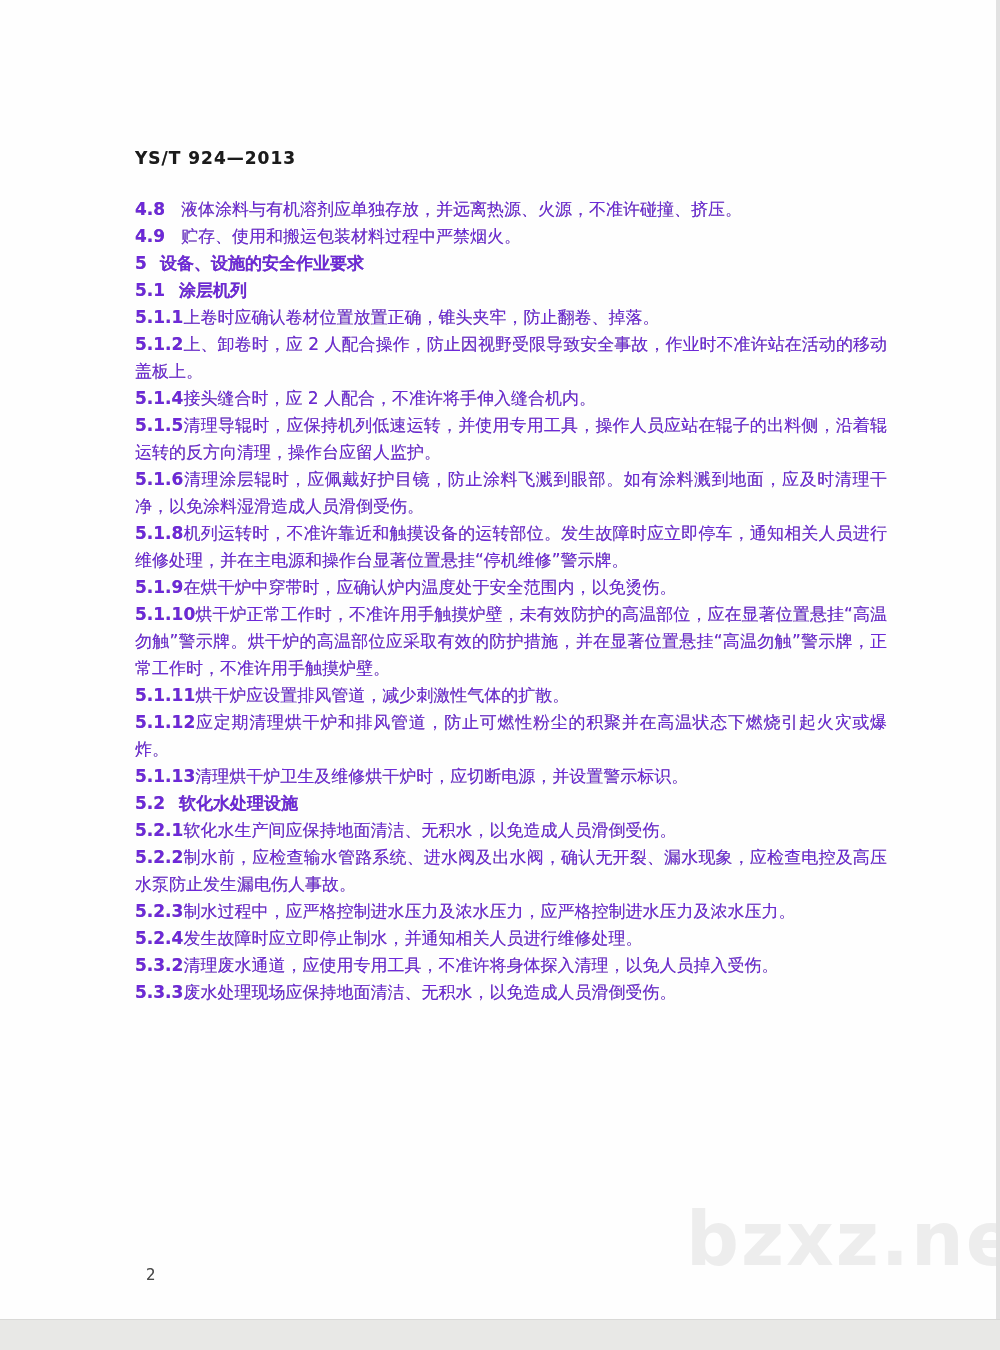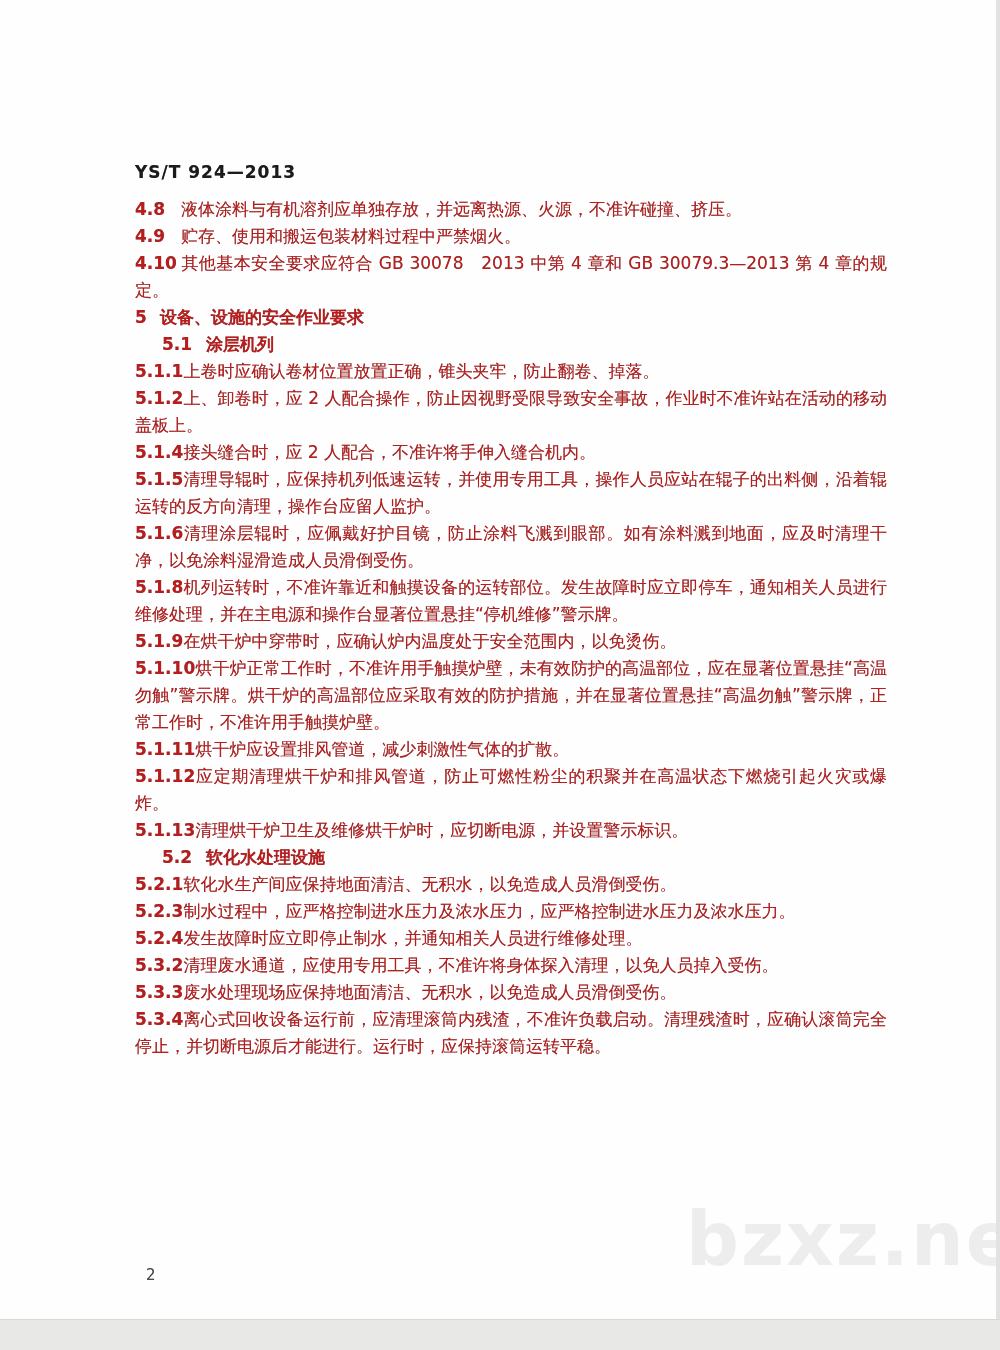--- a/index.html
+++ b/index.html
@@ -3,37 +3,37 @@
 <meta charset="utf-8">
 <style>
   html,body{margin:0;padding:0;}
   body{
     width:1000px;height:1350px;position:relative;overflow:hidden;
     background:#ffffff;
     font-family:"DejaVu Sans","Liberation Sans",sans-serif;
   }
   .page{position:absolute;inset:0;background:#fefefe;}
   .doc-header{
-    position:absolute;left:135px;top:162px;
+    position:absolute;left:135px;top:148px;
     font-size:17px;font-weight:700;letter-spacing:1px;color:#1b1b1b;
     text-shadow:0 0 0.6px rgba(40,40,40,.55);
   }
   .doc-body{
     position:absolute;left:135px;top:196px;width:752px;
-    font-size:17px;line-height:27px;color:#b91c1c;
+    font-size:17px;line-height:27px;color:#6d28d9;
     text-align:justify;letter-spacing:0px;
     text-shadow:0 0 0.6px rgba(40,40,40,.5);
   }
   .doc-body p{margin:0;}
   .num{font-weight:700;display:inline-block;min-width:46px;}
   .h1,.h2{font-weight:700;}
   .h1{margin:22px 0 22px;}
   .h2{margin:9px 0 9px;}
   .h1 .num{min-width:25px;}
-  .h2 .num{min-width:44px;margin-left:27px;}
+  .h2 .num{min-width:44px;}
   .page-number{
     position:absolute;left:146px;top:1266px;
     font-size:15px;color:#4a4a4a;text-shadow:0 0 0.6px rgba(40,40,40,.4);
   }
   .watermark{
     position:absolute;left:686px;top:1196px;
     font-size:74px;font-weight:700;letter-spacing:2px;
     color:#ededed;white-space:nowrap;
     font-family:"DejaVu Sans","Liberation Sans",sans-serif;
   }
@@ -50,48 +50,47 @@
 <body>
 
 <div class="page">
 
   <div class="doc-header">YS/T 924—2013</div>
 
   <main class="doc-body">
 
     <p class="clause"><span class="num">4.8</span><span>液体涂料与有机溶剂应单独存放，并远离热源、火源，不准许碰撞、挤压。</span></p>
     <p class="clause"><span class="num">4.9</span><span>贮存、使用和搬运包装材料过程中严禁烟火。</span></p>
-    <p class="clause"><span class="num">4.10</span><span>其他基本安全要求应符合 GB 30078　2013 中第 4 章和 GB 30079.3—2013 第 4 章的规定。</span></p>
 
     <p class="h1"><span class="num">5</span><span>设备、设施的安全作业要求</span></p>
 
     <p class="h2"><span class="num">5.1</span><span>涂层机列</span></p>
 
     <p class="clause"><span class="num">5.1.1</span><span>上卷时应确认卷材位置放置正确，锥头夹牢，防止翻卷、掉落。</span></p>
     <p class="clause"><span class="num">5.1.2</span><span>上、卸卷时，应 2 人配合操作，防止因视野受限导致安全事故，作业时不准许站在活动的移动盖板上。</span></p>
     <p class="clause"><span class="num">5.1.4</span><span>接头缝合时，应 2 人配合，不准许将手伸入缝合机内。</span></p>
     <p class="clause"><span class="num">5.1.5</span><span>清理导辊时，应保持机列低速运转，并使用专用工具，操作人员应站在辊子的出料侧，沿着辊运转的反方向清理，操作台应留人监护。</span></p>
     <p class="clause"><span class="num">5.1.6</span><span>清理涂层辊时，应佩戴好护目镜，防止涂料飞溅到眼部。如有涂料溅到地面，应及时清理干净，以免涂料湿滑造成人员滑倒受伤。</span></p>
     <p class="clause"><span class="num">5.1.8</span><span>机列运转时，不准许靠近和触摸设备的运转部位。发生故障时应立即停车，通知相关人员进行维修处理，并在主电源和操作台显著位置悬挂“停机维修”警示牌。</span></p>
     <p class="clause"><span class="num">5.1.9</span><span>在烘干炉中穿带时，应确认炉内温度处于安全范围内，以免烫伤。</span></p>
     <p class="clause"><span class="num">5.1.10</span><span>烘干炉正常工作时，不准许用手触摸炉壁，未有效防护的高温部位，应在显著位置悬挂“高温勿触”警示牌。烘干炉的高温部位应采取有效的防护措施，并在显著位置悬挂“高温勿触”警示牌，正常工作时，不准许用手触摸炉壁。</span></p>
     <p class="clause"><span class="num">5.1.11</span><span>烘干炉应设置排风管道，减少刺激性气体的扩散。</span></p>
     <p class="clause"><span class="num">5.1.12</span><span>应定期清理烘干炉和排风管道，防止可燃性粉尘的积聚并在高温状态下燃烧引起火灾或爆炸。</span></p>
     <p class="clause"><span class="num">5.1.13</span><span>清理烘干炉卫生及维修烘干炉时，应切断电源，并设置警示标识。</span></p>
 
     <p class="h2"><span class="num">5.2</span><span>软化水处理设施</span></p>
 
     <p class="clause"><span class="num">5.2.1</span><span>软化水生产间应保持地面清洁、无积水，以免造成人员滑倒受伤。</span></p>
+    <p class="clause"><span class="num">5.2.2</span><span>制水前，应检查输水管路系统、进水阀及出水阀，确认无开裂、漏水现象，应检查电控及高压水泵防止发生漏电伤人事故。</span></p>
     <p class="clause"><span class="num">5.2.3</span><span>制水过程中，应严格控制进水压力及浓水压力，应严格控制进水压力及浓水压力。</span></p>
     <p class="clause"><span class="num">5.2.4</span><span>发生故障时应立即停止制水，并通知相关人员进行维修处理。</span></p>
 
 
     <p class="clause"><span class="num">5.3.2</span><span>清理废水通道，应使用专用工具，不准许将身体探入清理，以免人员掉入受伤。</span></p>
     <p class="clause"><span class="num">5.3.3</span><span>废水处理现场应保持地面清洁、无积水，以免造成人员滑倒受伤。</span></p>
-    <p class="clause"><span class="num">5.3.4</span><span>离心式回收设备运行前，应清理滚筒内残渣，不准许负载启动。清理残渣时，应确认滚筒完全停止，并切断电源后才能进行。运行时，应保持滚筒运转平稳。</span></p>
 
   </main>
 
   <div class="watermark">bzxz.net</div>
   <div class="page-number">2</div>
   <div class="edge-right"></div>
   <div class="edge-bottom"></div>
 
 </div>
 

